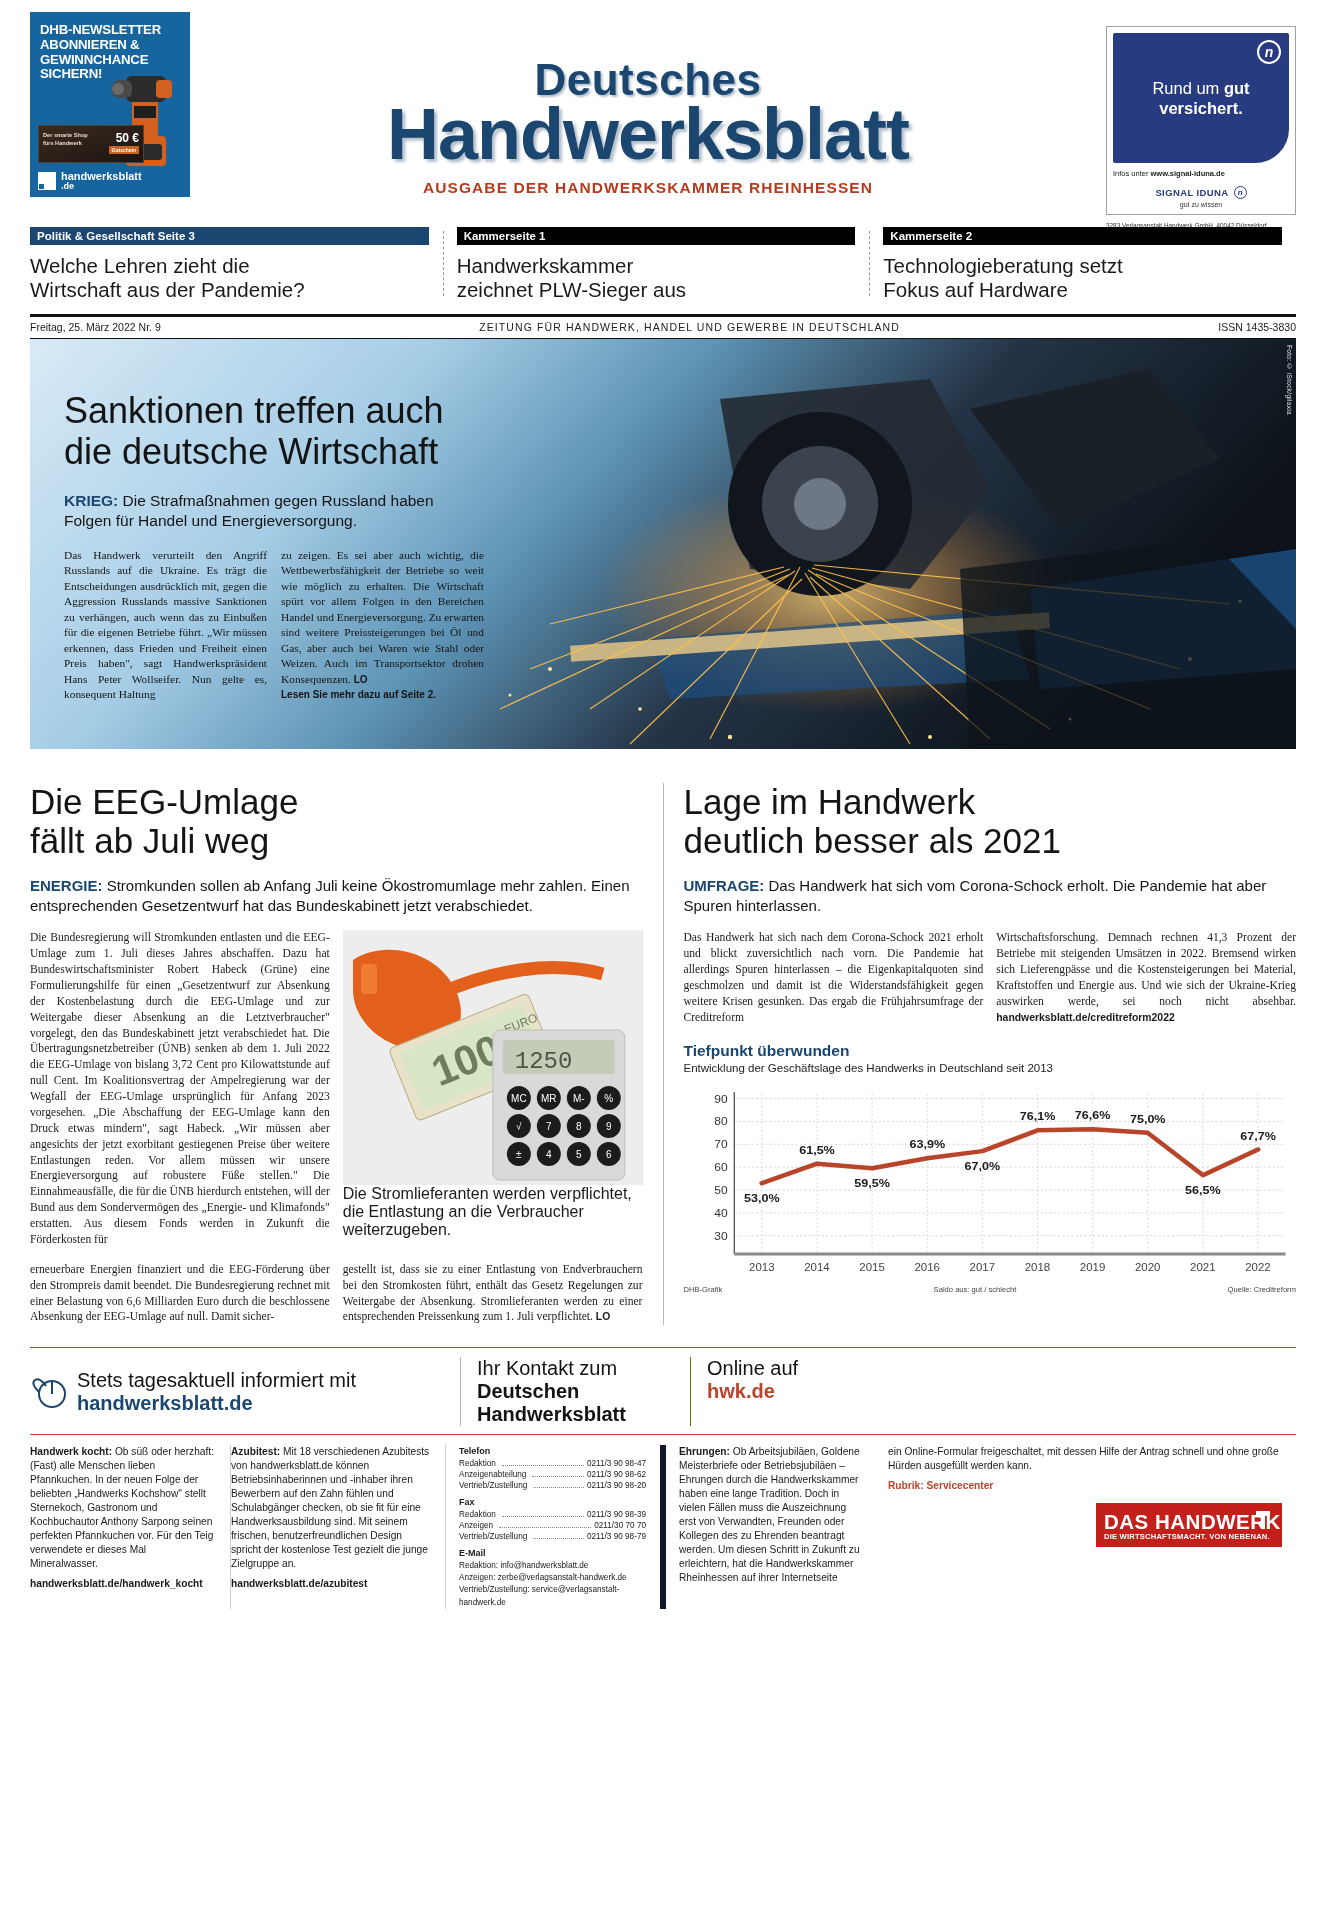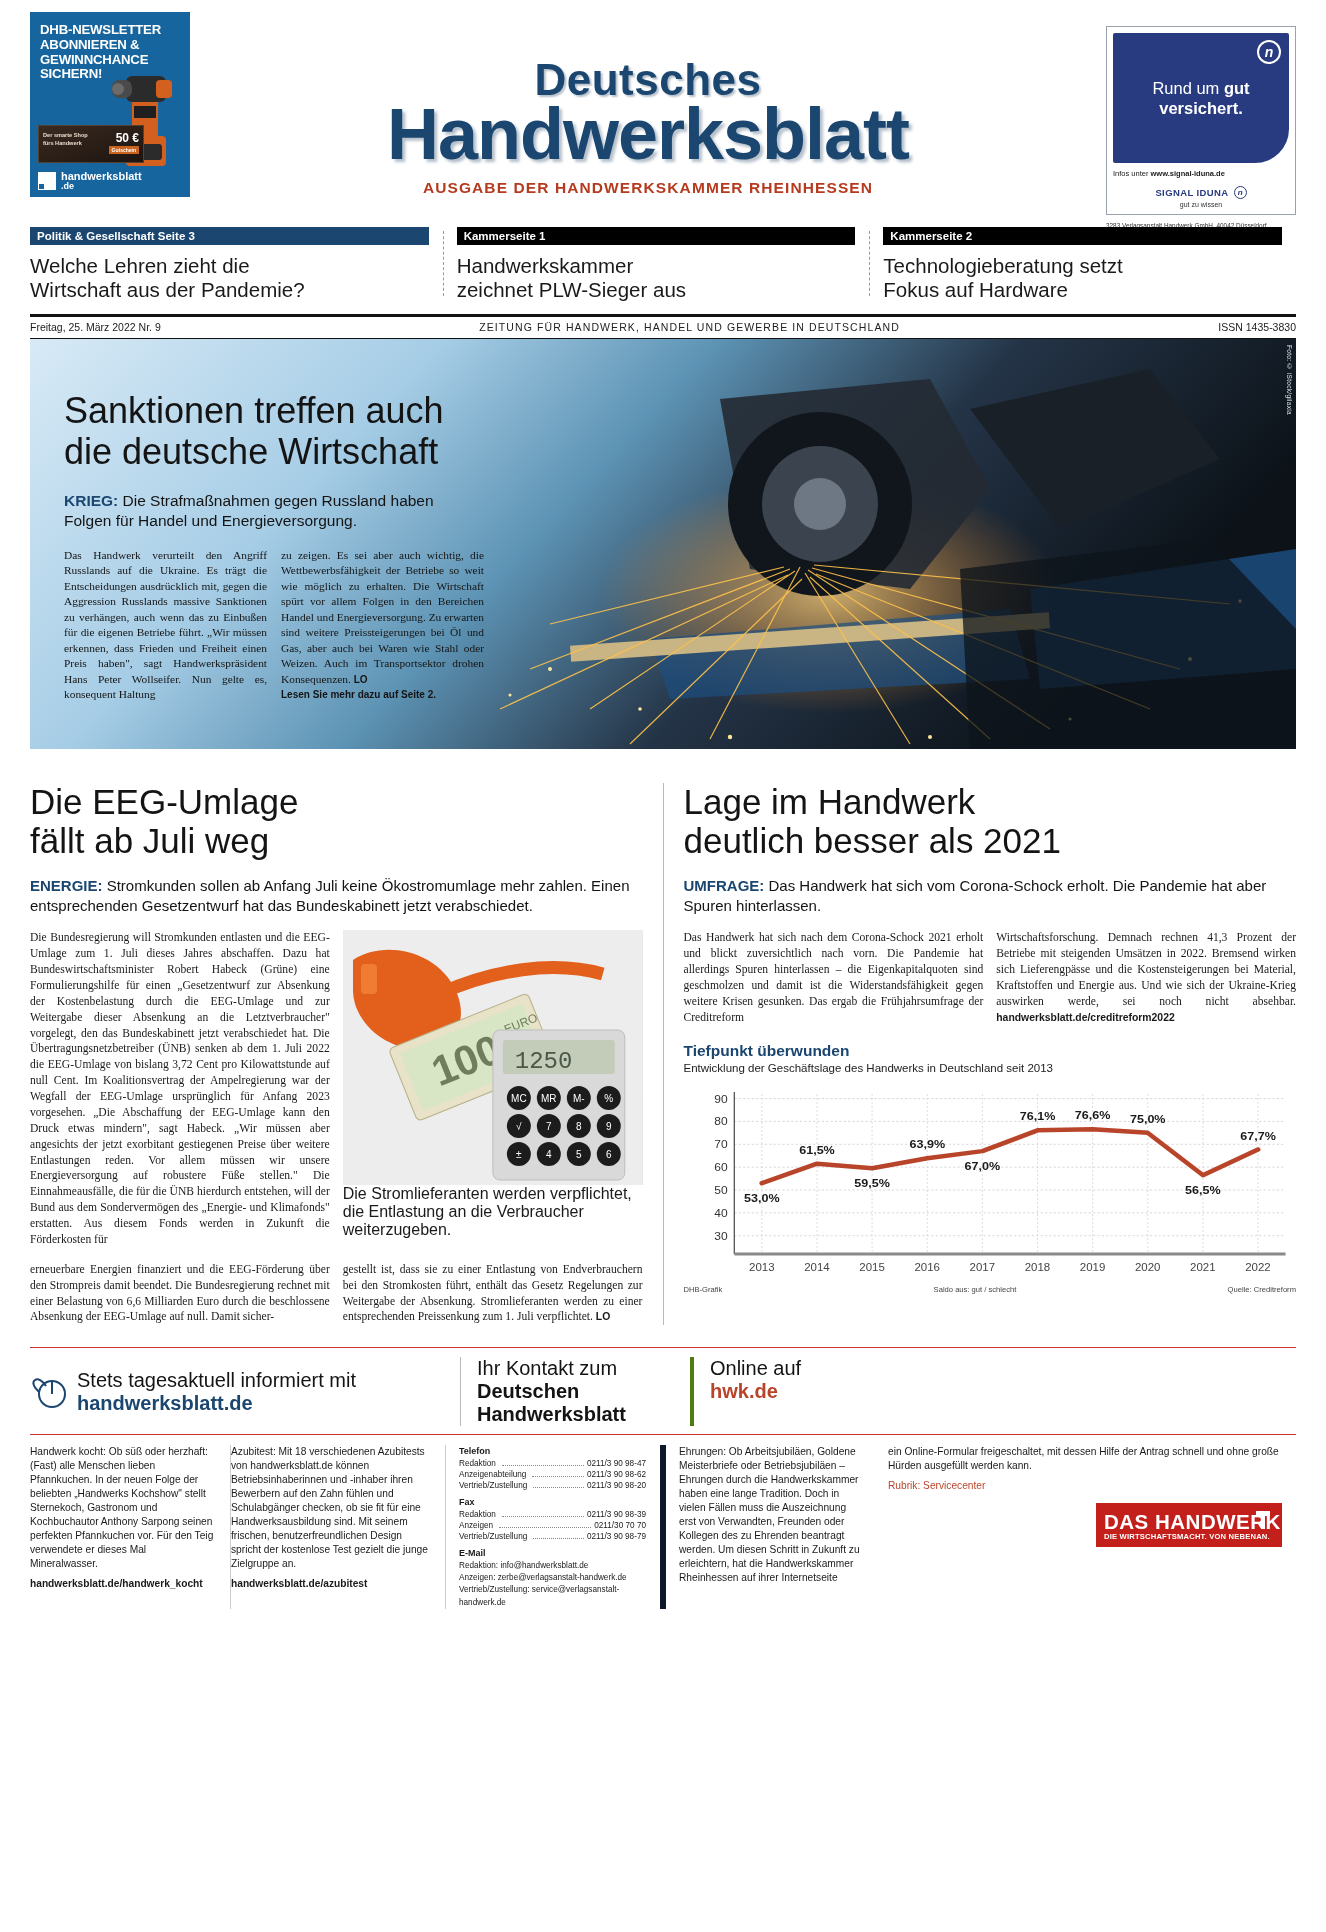--- a/index.html
+++ b/index.html
@@ -129,35 +129,35 @@
   .chart-box .ch-sub { font-size:11.5px; color:#222; margin-top:2px; }
   .chart-area { position:relative; height:200px; margin-top:8px; }
   .chart-foot { display:flex; justify-content:space-between; font-size:7.6px; color:#444; margin-top:3px; }
 
   
   .footer-rule { border-top:1px solid #c33; margin-top:22px; }
   .foot-heads { display:flex; margin-top:9px; }
   .fh { padding-right:16px; position:relative; }
   .fh.a { width:430px; display:flex; align-items:center; gap:9px;}
   .fh.b { width:230px; padding-left:16px; border-left:1px solid #b9b9b9;}
-  .fh.c { flex:1 1 0; padding-left:16px; border-left:4px solid #4d7c0f;}
+  .fh.c { flex:1 1 0; padding-left:16px; border-left:1px solid #4d7c0f;}
   .fh .t { font-size:20px; color:#141414; line-height:1.15;}
   .fh .t b { font-weight:bold; }
   .fh .t .blue { color:#1b4670; font-weight:bold; }
   .fh .t .red { color:#b8442a; font-weight:bold; }
   .mouse-ico { width:38px; height:32px; flex:0 0 auto; }
 
   .foot-rule2 { border-top:1px solid #c33; margin-top:8px; }
   .foot-cols { display:flex; margin-top:10px; font-size:10.2px; line-height:1.37; }
   .fc { padding-right:14px; }
   .fc.w1{ width:200px;} .fc.w2{ width:215px; border-left:1px solid #ccc;}
   .fc.w3{ width:215px; padding-left:13px; border-left:1px solid #ccc;}
   .fc.w4{ width:215px; padding-left:13px; border-left:6px solid #0f172a;}
   .fc.w5{ flex:1 1 0; padding-left:13px; }
-  .fc b{font-weight:normal;} .fc .lnk{font-weight:bold;}
+  .fc b{font-weight:bold;} .fc .lnk{font-weight:bold;}
   .dotline{ display:flex; justify-content:space-between; font-size:8.2px; }
   .dotline .lbl{ position:relative; padding-right:3px; }
   .dotline .dots{ flex:1 1 auto; border-bottom:1px dotted #888; margin:0 3px 3px; }
   .fc .grp-h{ font-weight:bold; font-size:9px; margin-top:5px; }
   .fc .tiny{ font-size:8.2px; line-height:1.5; }
 
   .dh-logo { width:186px; height:44px; background:#c3201c; position:relative;
      margin-left:auto; margin-top:10px; }
   .dh-logo .l1{ position:absolute; left:8px; top:5px; color:#fff; font-weight:bold; font-size:20.5px; letter-spacing:.5px;}
   .dh-logo .l2{ position:absolute; left:8px; bottom:5px; color:#fff; font-weight:bold; font-size:7.6px; letter-spacing:.2px;}

